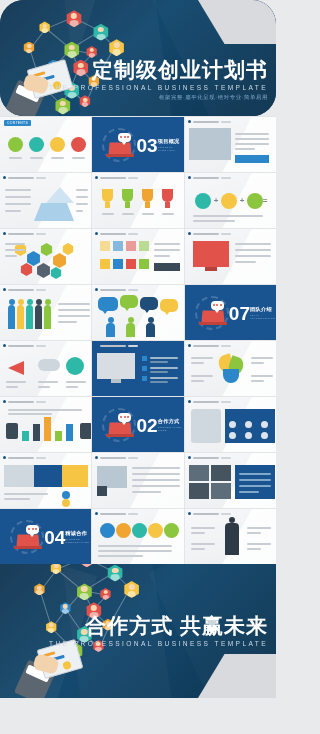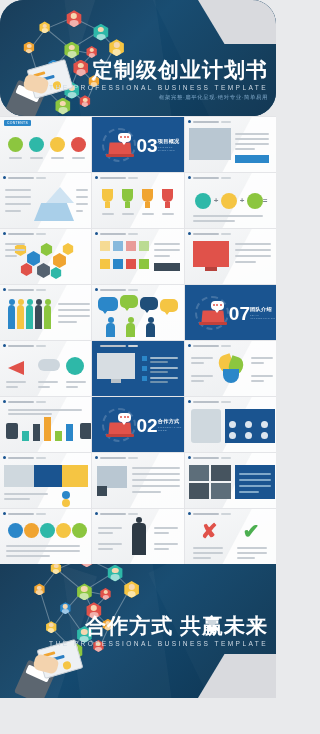--- a/index.html
+++ b/index.html
@@ -604,20 +604,36 @@
       <div class="photo" style="left:4px;top:12px;width:20px;height:16px;"></div>
       <div class="photo d2" style="left:26px;top:12px;width:20px;height:16px;"></div>
       <div class="photo d2" style="left:4px;top:30px;width:20px;height:16px;"></div>
       <div class="photo" style="left:26px;top:30px;width:20px;height:16px;"></div>
       <div class="rect" style="left:50px;top:12px;width:40px;height:34px;background:#1a5490;"></div>
       <div class="txtline" style="left:54px;top:20px;width:32px;background:#7fa8c9;"></div>
       <div class="txtline" style="left:54px;top:26px;width:32px;background:#7fa8c9;"></div>
       <div class="txtline" style="left:54px;top:32px;width:32px;background:#7fa8c9;"></div>
       <div class="txtline" style="left:54px;top:38px;width:20px;background:#7fa8c9;"></div>
     </div>
+    <div class="slide blue">
+      <div class="sec-icon">
+        <div class="laptop"></div>
+        <div class="base"></div>
+        <div class="bub">
+          <i></i>
+          <i></i>
+          <i></i>
+        </div>
+      </div>
+      <div class="sec-num">04</div>
+      <div class="sec-label">
+        <div class="sec-cn">精诚合作</div>
+        <div class="sec-en">SINCERE COOPERATION</div>
+      </div>
+    </div>
     <div class="slide">
       <div class="s-head">
         <div class="dot"></div>
         <div class="ln"></div>
         <div class="ln2"></div>
       </div>
       <div class="circ" style="left:8px;top:14px;width:15px;height:15px;background:#2b87c9;"></div>
       <div class="circ" style="left:24px;top:14px;width:15px;height:15px;background:#f0a431;"></div>
       <div class="circ" style="left:40px;top:14px;width:15px;height:15px;background:#2eb8a8;"></div>
       <div class="circ" style="left:56px;top:14px;width:15px;height:15px;background:#f5c543;"></div>

